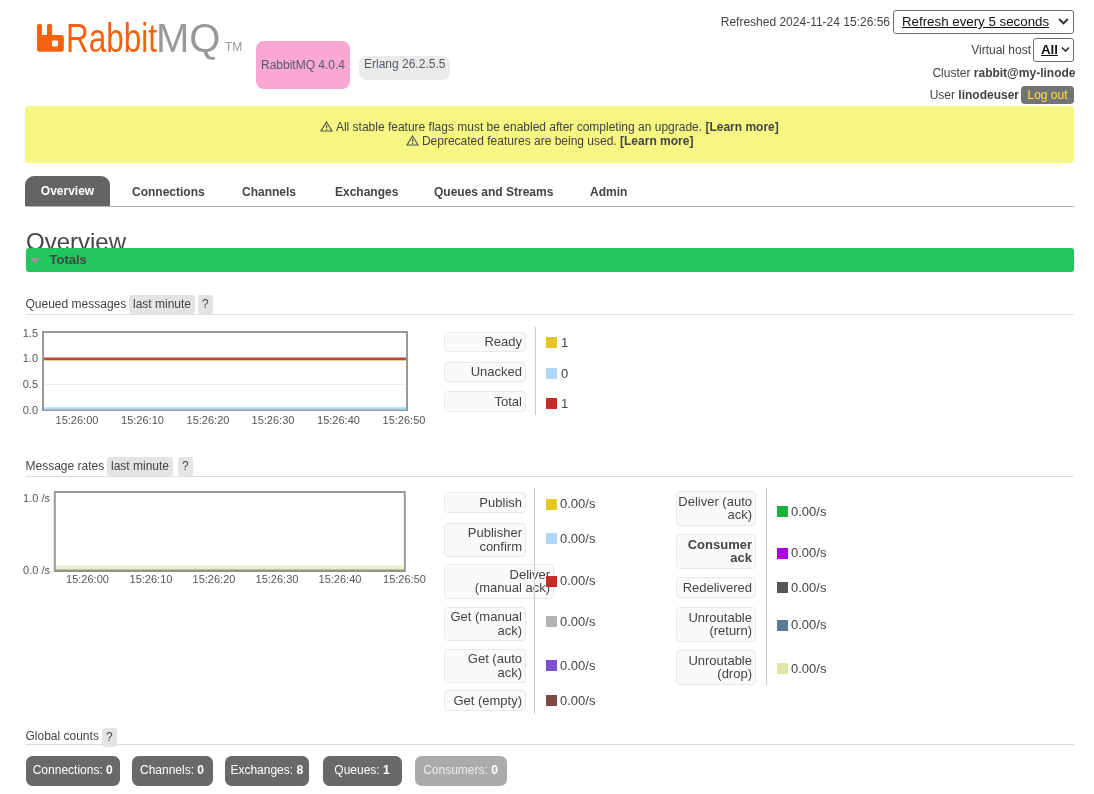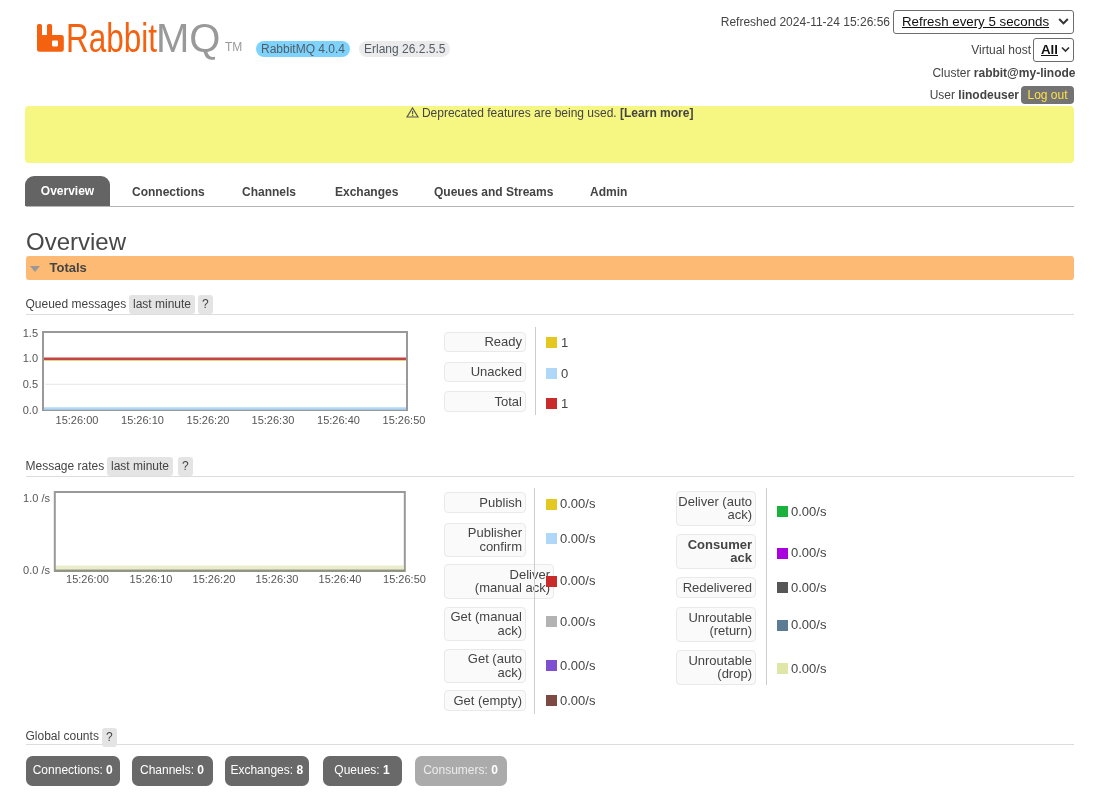--- a/index.html
+++ b/index.html
@@ -23,59 +23,64 @@
 <div id="page">
 
   <svg class="abs" style="left:36.8px;top:24.4px" width="27" height="28" viewBox="0 0 27 28">
     <path fill="#f4610f" d="M1.8,0 h1.4 a1.8,1.8 0 0 1 1.8,1.8 v9.1 h5 V1.8 A1.8,1.8 0 0 1 11.8,0 h1.5 a1.8,1.8 0 0 1 1.8,1.8 v9.1 h9.3 a2.4,2.4 0 0 1 2.4,2.4 v12.1 a2.4,2.4 0 0 1 -2.4,2.4 H2.4 A2.4,2.4 0 0 1 0,25.4 V1.8 A1.8,1.8 0 0 1 1.8,0 z"></path>
     <rect fill="#fff" x="15" y="16.4" width="6" height="6" rx="1.1"></rect>
   </svg>
   <div class="abs" style="left:65.5px;top:15px;font-size:40px;line-height:46px;color:#f4610f;transform:scaleX(0.788);transform-origin:0 0;">Rabbit</div>
   <div class="abs" style="left:156px;top:15px;font-size:40px;line-height:46px;color:#999;">MQ</div>
   <div class="abs" style="left:225px;top:40px;font-size:12px;color:#999;">TM</div>
 
-  <div class="abs" style="left:256px;top:41px;background:#7dd3fc;border-radius:8px;height:16px;line-height:16px;padding:0 5px;font-size:12px;color:#525c66;">RabbitMQ 4.0.4</div>
-  <div class="abs" style="left:359px;top:41px;background:#ebebeb;border-radius:8px;height:16px;line-height:16px;padding:0 5px;font-size:12px;color:#525c66;">Erlang 26.2.5.5</div>
+  <div class="abs" style="left:256px;top:41px;background:#f9a8d4;border-radius:8px;height:16px;line-height:16px;padding:16px 5px;font-size:12px;color:#525c66;">RabbitMQ 4.0.4</div>
+  <div class="abs" style="left:359px;top:56px;background:#ebebeb;border-radius:8px;height:24px;line-height:16px;padding:0 5px;font-size:12px;color:#525c66;">Erlang 26.2.5.5</div>
 
   <div class="abs" style="right:204px;top:15px;font-size:12px;">Refreshed 2024-11-24 15:26:56</div>
   <div class="selwrap" style="left:893px;top:10px;width:179px;height:22px;">
     <span class="txt" style="left:8px;font-size:13.3px;">Refresh every 5 seconds</span>
     <svg class="chev" style="right:4px" viewBox="0 0 11 7">
         <path d="M1.2,1 L5.5,5.4 L9.8,1" fill="none" stroke="#333" stroke-width="2"></path>
       </svg>
   </div>
   <div class="abs" style="right:63px;top:43px;font-size:12px;">Virtual host</div>
   <div class="selwrap" style="left:1033px;top:38px;width:39px;height:22px;">
     <span class="txt" style="left:7px;font-size:13.3px;font-weight:bold;">All</span>
     <svg class="chev" style="right:3px;width:9px;" viewBox="0 0 11 7">
         <path d="M1.2,1 L5.5,5.4 L9.8,1" fill="none" stroke="#333" stroke-width="2"></path>
       </svg>
   </div>
   <div class="abs" style="right:18.5px;top:66px;font-size:12px;">Cluster <span class="b">rabbit@my-linode</span></div>
   <div class="abs" style="right:75px;top:88px;font-size:12px;">User <span class="b">linodeuser</span></div>
   <div class="abs" style="left:1021px;top:86px;width:53px;height:18px;background:#737373;border-radius:4px;color:#fde047;font-size:12px;text-align:center;line-height:18px;">Log out</div>
 
   <div class="abs" style="left:25px;top:106px;width:1049px;height:57px;background:#f6f683;border-radius:4px;font-size:12px;color:#444;text-align:center;">
+    <div style="margin-top:14px;line-height:14px;"><svg width="13" height="11" viewBox="0 0 13 11" style="vertical-align:-1px">
+          <path d="M6.5,1 L12,10 L1,10 z" fill="none" stroke="#555" stroke-width="1.2"></path>
+          <rect x="6" y="4" width="1.2" height="3.2" fill="#555"></rect>
+          <rect x="6" y="8" width="1.2" height="1.2" fill="#555"></rect>
+        </svg> All stable feature flags must be enabled after completing an upgrade. <span class="b">[Learn more]</span></div>
     <div style="line-height:14px;"><svg width="13" height="11" viewBox="0 0 13 11" style="vertical-align:-1px">
           <path d="M6.5,1 L12,10 L1,10 z" fill="none" stroke="#555" stroke-width="1.2"></path>
           <rect x="6" y="4" width="1.2" height="3.2" fill="#555"></rect>
           <rect x="6" y="8" width="1.2" height="1.2" fill="#555"></rect>
         </svg> Deprecated features are being used. <span class="b">[Learn more]</span></div>
   </div>
 
   <div class="abs" style="left:26px;top:205.5px;width:1048px;height:1.2px;background:#b5b5b5;"></div>
   <div class="abs" style="left:25px;top:176px;width:85px;height:30px;background:#646464;border-radius:9px 9px 0 0;color:#fff;font-size:12px;font-weight:bold;text-align:center;line-height:30px;">Overview</div>
   <div class="abs b" style="left:132px;top:185px;font-size:12px;">Connections</div>
   <div class="abs b" style="left:242px;top:185px;font-size:12px;">Channels</div>
   <div class="abs b" style="left:335px;top:185px;font-size:12px;">Exchanges</div>
   <div class="abs b" style="left:434px;top:185px;font-size:12px;">Queues and Streams</div>
   <div class="abs b" style="left:590px;top:185px;font-size:12px;">Admin</div>
 
   <div class="abs" style="left:26px;top:228px;font-size:24px;color:#484848;">Overview</div>
-  <div class="abs" style="left:26px;top:256px;width:1048px;height:24px;background:#fdba74;border-radius:3px;text-decoration:underline;">
+  <div class="abs" style="left:26px;top:248px;width:1048px;height:24px;background:#22c55e;border-radius:3px;text-decoration:underline;">
     <div style="position:absolute;left:4px;top:10px;width:0;height:0;border-left:5.5px solid transparent;border-right:5.5px solid transparent;border-top:6.5px solid #989898;"></div>
     <div style="position:absolute;left:23.5px;top:0;line-height:23px;font-size:13px;font-weight:bold;color:#444;">Totals</div>
   </div>
 
   <div class="secthead" style="top:293px;height:21px;">
     <span style="position:absolute;left:-0.5px;top:4px;">Queued messages</span>
     <span class="chip" style="position:absolute;left:103px;top:1.5px;height:19px;line-height:19px;padding:0 4px;">last minute</span>
     <span class="chip" style="position:absolute;left:172px;top:1.5px;height:19px;line-height:19px;padding:0 4px;">?</span>
   </div>
 

